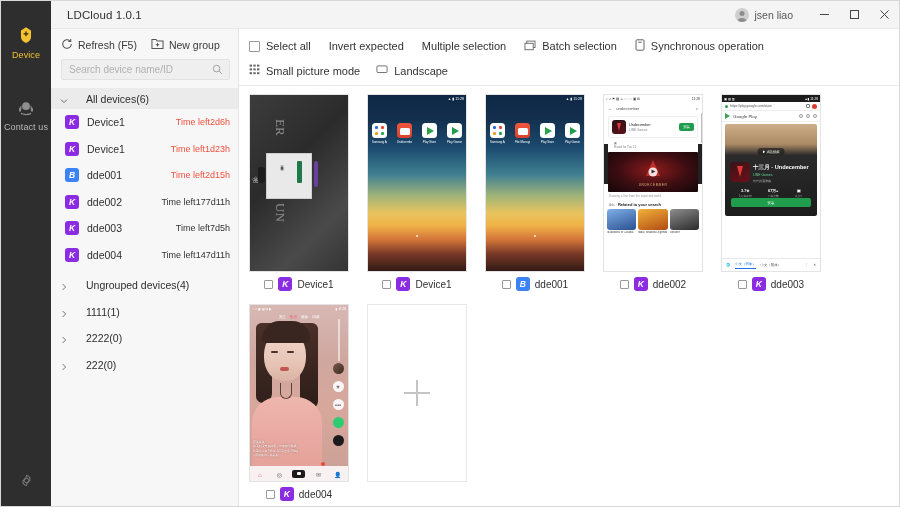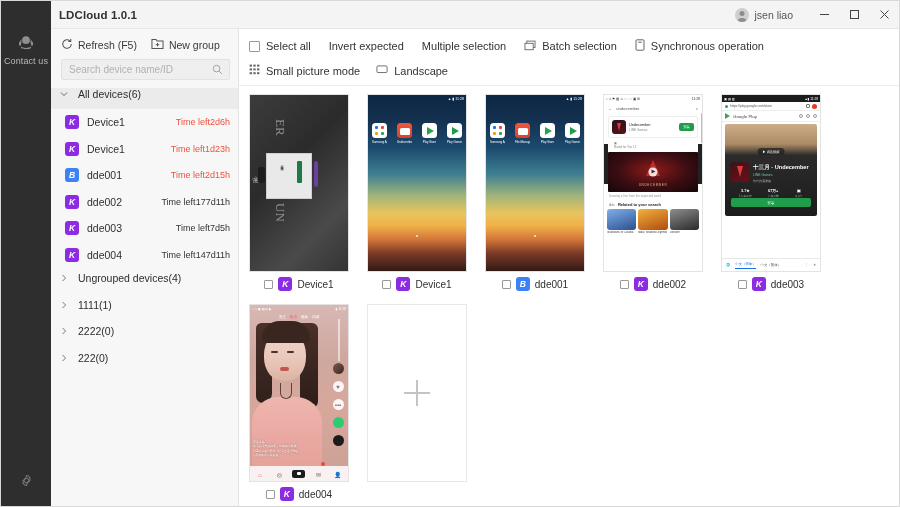--- a/index.html
+++ b/index.html
@@ -51,21 +51,21 @@
 
   
   .titlebar {
     height: 28px; background: #f4f4f4;
     display: flex; align-items: center;
     border-bottom: 1px solid #e7e7e7;
     flex: 0 0 28px;
   }
   .app-title {
     font-size: 11.5px; color: #303030;
-    padding-left: 8px; letter-spacing: .1px; font-weight: bold;
+    padding-left: 16px; letter-spacing: .1px;
   }
   .tb-spacer { flex: 1; }
   .user-chip {
     display: flex; align-items: center; gap: 5px;
     font-size: 10.5px; color: #555; margin-right: 16px;
     cursor: pointer;
   }
   .avatar {
     width: 14px; height: 14px; border-radius: 50%;
     background: #cfcfcf; position: relative; overflow: hidden;
@@ -118,22 +118,22 @@
     font-size: 10px; color: #3b3b3b; padding: 0 20px 0 7px;
     font-family: "Liberation Sans", sans-serif;
   }
   .search-box input::placeholder { color: #b1b1b1; }
   .search-ico {
     position: absolute; right: 6px; top: 50%;
     transform: translateY(-50%); pointer-events: none;
   }
 
   .group-head {
-    height: 21px; display: flex; 
-    gap: 10px; padding-left: 9px;
+    height: 21px; display: flex; align-items: center;
+    gap: 18px; padding-left: 9px;
     font-size: 10.5px; color: #2d2d2d; cursor: pointer;
   }
   .group-head.sel { background: #ebebeb; }
   .caret { width: 8px; height: 8px; display: block; flex: 0 0 8px; }
 
   .dev-list { overflow: hidden; }
   .dev-row {
     height: 26.5px; display: flex; align-items: center;
     padding-left: 14px; padding-right: 8px; cursor: pointer;
   }
@@ -560,20 +560,30 @@
     position:absolute; right:1px; top:-1px; width:4px;height:4px;
     background:#e8493f; border-radius:50%;
   }
 </style>
 </head>
 <body>
 
 <div class="app">
 
   <div class="rail">
+    <div class="rail-item first active">
+      <span class="rail-ico">
+        <svg viewBox="0 0 24 24" width="22" height="22">
+          <path d="M12 2.5 L17.5 6 L17.5 13 C17.5 16 15 18.5 12 19.5 C9 18.5 6.5 16 6.5 13 L6.5 6 Z" fill="#f2c230"></path>
+          <rect x="11.2" y="7" width="1.6" height="5.2" fill="#4a3a08"></rect>
+          <rect x="9.4" y="8.8" width="5.2" height="1.6" fill="#4a3a08"></rect>
+        </svg>
+      </span>
+      <span class="rail-label">Device</span>
+    </div>
     <div class="rail-item second">
       <span class="rail-ico">
         <svg viewBox="0 0 24 24" width="22" height="22">
           <circle cx="12" cy="10" r="4.2" fill="#8f8f8f"></circle>
           <path d="M5 14.5 C5 11 7 9 7 9 L7 13.5 L5.8 13.5 C5.3 13.5 5 14 5 14.5 Z" fill="#8f8f8f"></path>
           <path d="M19 14.5 C19 11 17 9 17 9 L17 13.5 L18.2 13.5 C18.7 13.5 19 14 19 14.5 Z" fill="#8f8f8f"></path>
           <rect x="4.4" y="11.6" width="2.1" height="4.4" rx="1" fill="#8f8f8f"></rect>
           <rect x="17.5" y="11.6" width="2.1" height="4.4" rx="1" fill="#8f8f8f"></rect>
           <path d="M6.5 17 C8 19 16 19 17.5 17 L17.5 18.5 C15.5 20.2 8.5 20.2 6.5 18.5 Z" fill="#8f8f8f"></path>
         </svg>

